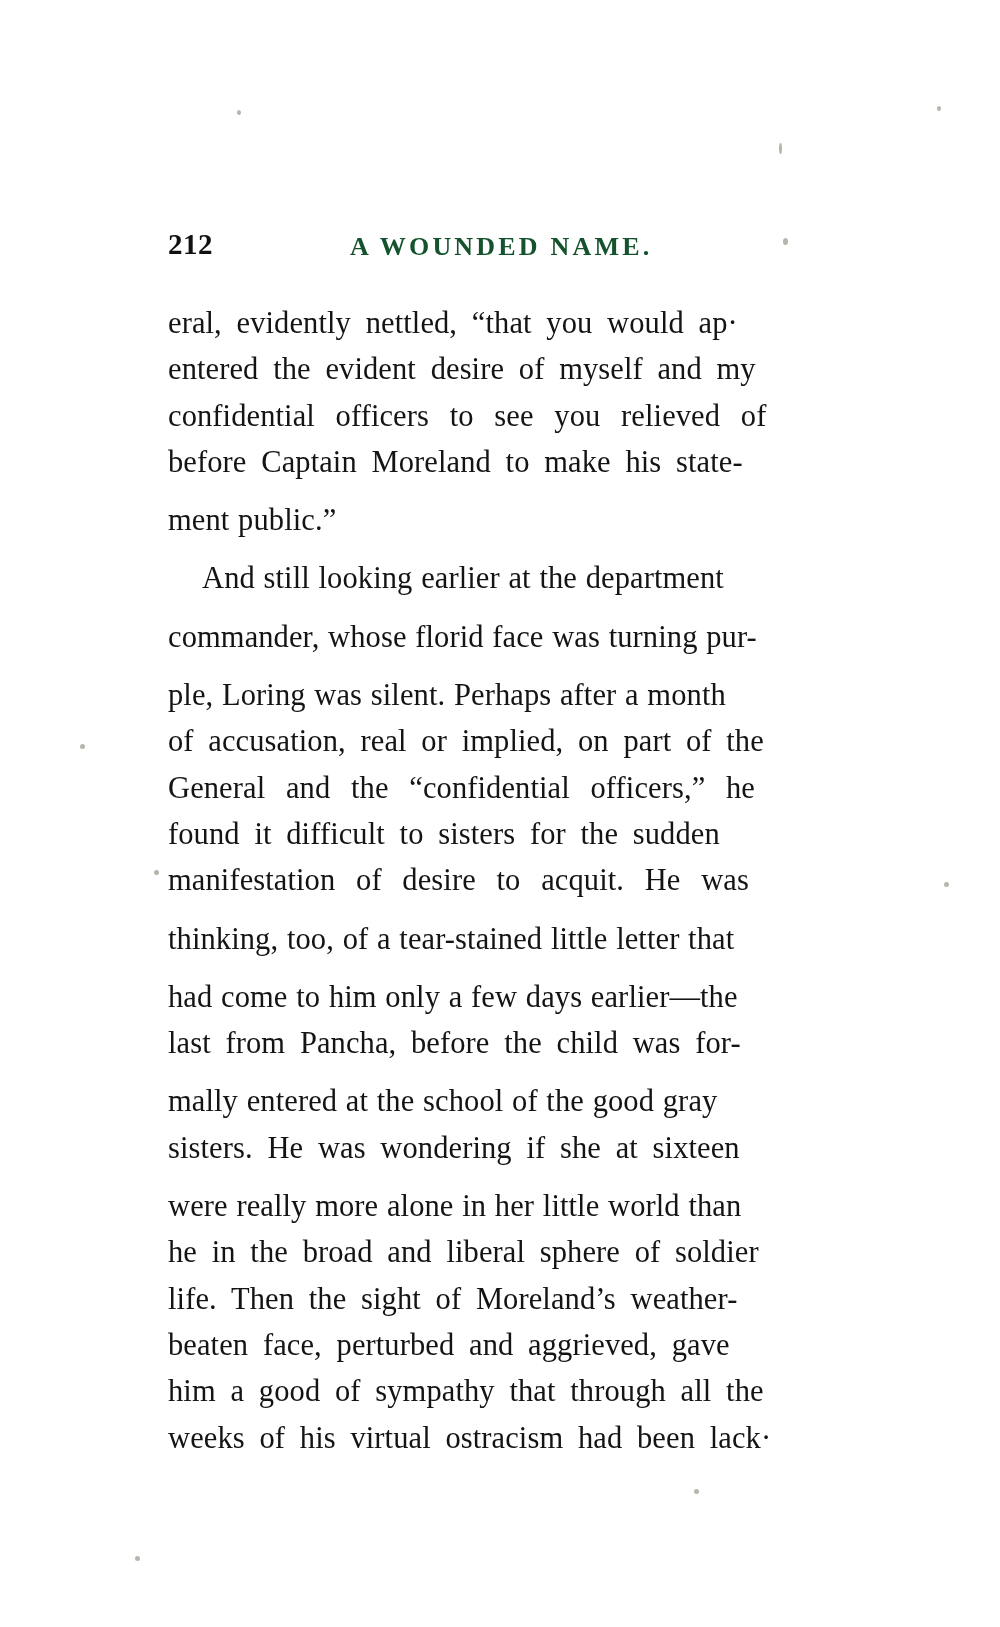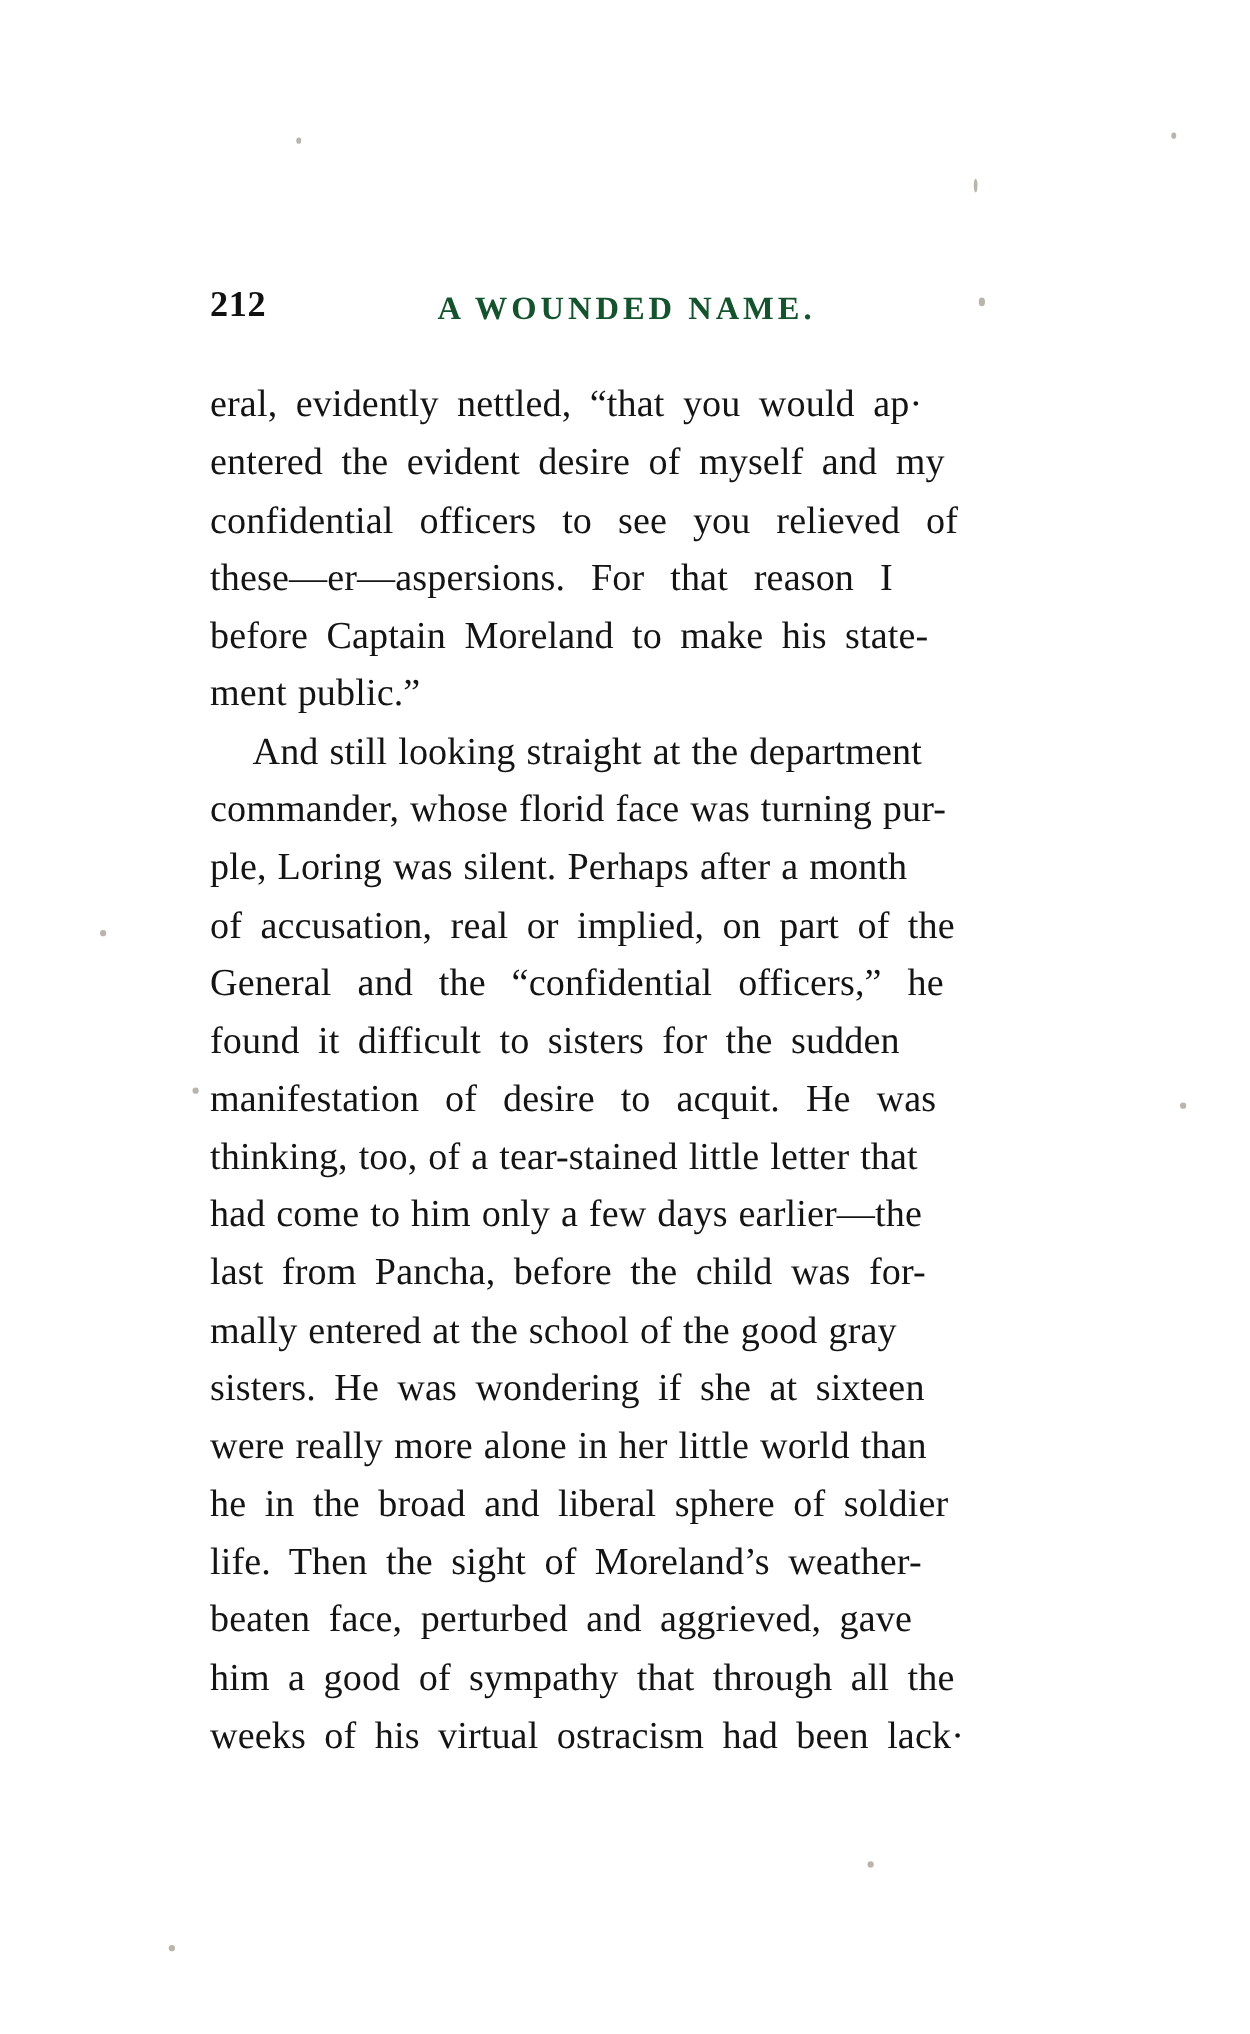--- a/index.html
+++ b/index.html
@@ -72,20 +72,21 @@
     padding-left: 34px;
   }
   .wide {
     word-spacing: 7px;
   }
   .wider {
     word-spacing: 13px;
   }
   .tight {
     word-spacing: 1px;
+    margin-top: 12px;
   }
 </style>
 </head>
 <body>
 
 <div class="page">
 
   <div class="speck" style="left:237px; top:110px; width:4px; height:5px;"></div>
   <div class="speck" style="left:779px; top:143px; width:3px; height:11px;"></div>
   <div class="speck" style="left:937px; top:106px; width:4px; height:5px;"></div>
@@ -99,25 +100,24 @@
   <div class="header">
     <div class="folio">212</div>
     <div class="running-title">A WOUNDED NAME.</div>
   </div>
 
   <div class="body-text">
 
     <div class="line wide">eral, evidently nettled, “that you would ap·</div>
     <div class="line wide">entered the evident desire of myself and my</div>
     <div class="line wider">confidential officers to see you relieved of</div>
-    <div class="line wider">these—er—aspersions.    For  that  reason  I</div>
     <div class="line wide">before Captain Moreland to make his state-</div>
     <div class="line tight">ment public.”</div>
 
-    <div class="line indent tight">And still looking straight at the department</div>
+    <div class="line indent tight">And still looking earlier at the department</div>
     <div class="line tight">commander, whose florid face was turning pur-</div>
     <div class="line tight">ple, Loring was silent.  Perhaps after a month</div>
     <div class="line wide">of accusation, real or implied, on part of the</div>
     <div class="line wider">General and the “confidential officers,” he</div>
     <div class="line wide">found it difficult to sisters for the sudden</div>
     <div class="line wider">manifestation of desire to acquit.   He was</div>
     <div class="line tight">thinking, too, of a tear-stained little letter that</div>
     <div class="line tight">had come to him only a few days earlier—the</div>
     <div class="line wide">last from Pancha, before the child was for-</div>
     <div class="line tight">mally entered at the school of the good gray</div>

